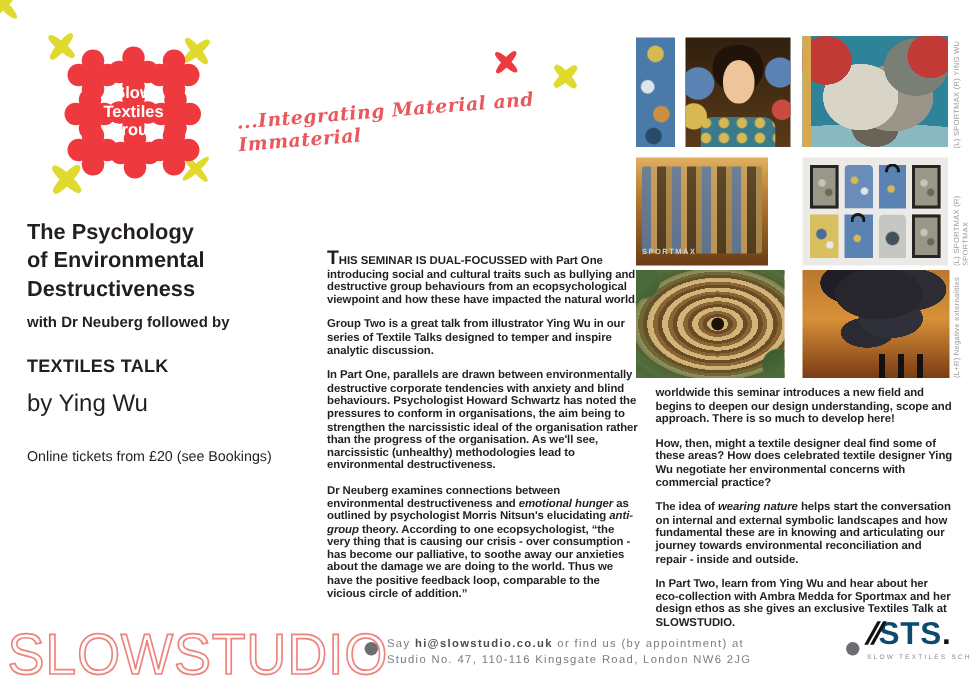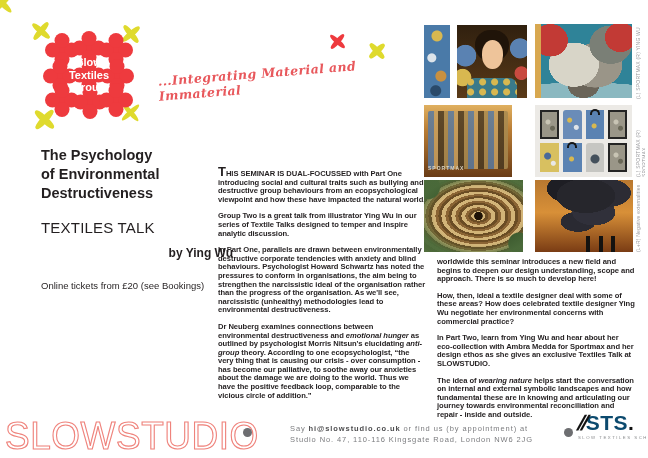--- a/index.html
+++ b/index.html
@@ -23,25 +23,25 @@
     color:#fff; font-weight:bold; font-size:11px; line-height:12.5px; white-space:pre-line;
   }
   .tagline {
     position:absolute; left:158px; top:64px; width:250px;
     transform:rotate(-4.5deg);
     font-family:"DejaVu Serif", serif; font-style:italic; font-weight:bold;
     font-size:12.5px; color:#e8585c; letter-spacing:0.4px;
   }
 
   
-  .left-col { position:absolute; left:18px; top:146px; width:192px;margin-left:23px; }
+  .left-col { position:absolute; left:18px; top:146px; width:192px; }
   .ev-title { font-size:14.5px; font-weight:bold; line-height:19px; white-space:pre-line; }
   .ev-with  { margin-top:7px;  font-size:10px; font-weight:bold; }
-  .ev-talk  { margin-top:16px; font-size:15px; font-weight:normal; letter-spacing:0.2px; }
-  .ev-by    { margin-top:10px; font-size:12px; font-weight:bold;text-align:right; }
+  .ev-talk  { margin-top:16px; font-size:12px; font-weight:bold; letter-spacing:0.2px; }
+  .ev-by    { margin-top:10px; font-size:16px; font-weight:normal; }
   .ev-date  { margin-top:10px; font-size:10.5px; font-weight:bold; color:#ed3338; }
   .ev-time  { margin-top:10px; font-size:10.5px; font-weight:bold; color:#ed3338; }
   .ev-tix   { margin-top:20px; font-size:9.5px;  font-weight:normal; }
 
   
   .bodycol { position:absolute; font-size:7.6px; line-height:8.6px; font-weight:bold; letter-spacing:-0.05px; }
   .bodycol p { margin:0 0 8px 0; }
   .mid-col   { left:218px; top:168px; width:208px; }
   .right-col { left:437px; top:258px; width:198px; }
   .dropcap { font-size:13px; line-height:8px; }
@@ -123,21 +123,21 @@
     background: linear-gradient(90deg, transparent 0 52%, #141210 52% 56%, transparent 56% 65%,
                #141210 65% 69%, transparent 69% 78%, #141210 78% 82%, transparent 82%); }
   .vcap { position:absolute; left:635px; width:10px; writing-mode:vertical-rl; transform:rotate(180deg);
     font-size:5px; letter-spacing:.2px; color:#9b9b9f; overflow:hidden; }
 
   
   .wordmark { position:absolute; left:5px; top:415px; font-size:37px; font-weight:400; letter-spacing:.5px;
     color:transparent; -webkit-text-stroke:1.1px #ef837c; transform:scaleY(1.04); transform-origin:top left; }
   .bullet { position:absolute; width:9px; height:9px; border-radius:50%; background:#6d6e71; }
   .contact { position:absolute; left:258px; top:423px; width:300px;
-    font-size:7.5px; letter-spacing:.9px; line-height:11px; color:#7b7c7f;padding-left:32px; }
+    font-size:7.5px; letter-spacing:.9px; line-height:11px; color:#7b7c7f; }
   .contact .em { font-weight:bold; color:#4d4d4f; }
   .sts { position:absolute; left:578px; top:412px; width:66px; }
   .sts-top { font-size:21px; font-weight:bold; line-height:22px; white-space:nowrap; }
   .sts-slashes { display:inline-block; color:#111; font-style:italic; letter-spacing:-2px; transform:skewX(-10deg); }
   .sts-letters { color:#0c4a6e; letter-spacing:.5px; text-shadow:0 0 .6px #fff; }
   .sts-dot { color:#111; }
   .sts-school { font-size:4.3px; letter-spacing:1.5px; color:#8a8c8e; margin-top:1px; white-space:nowrap; }
 </style>
 </head>
 <body>
@@ -177,37 +177,38 @@
   <div class="cluster-label">Slow
 Textiles
 Group</div>
 
   <div class="tagline">...Integrating Material and Immaterial</div>
 
   <div class="left-col">
     <div class="ev-title">The Psychology
 of Environmental
 Destructiveness</div>
+    <div class="ev-with">with Dr Neuberg followed by</div>
     <div class="ev-talk">TEXTILES TALK</div>
     <div class="ev-by">by Ying Wu</div>
     <div class="ev-tix">Online tickets from £20 (see Bookings)</div>
   </div>
 
   <div class="bodycol mid-col">
     <p><span class="dropcap">T</span><span>HIS SEMINAR IS DUAL-FOCUSSED</span><span> with Part One introducing social and cultural traits such as bullying and destructive group behaviours from an ecopsychological viewpoint and how these have impacted the natural world.</span></p>
     <p>Group Two is a great talk from illustrator Ying Wu in our series of Textile Talks designed to temper and inspire analytic discussion.</p>
     <p>In Part One, parallels are drawn between environmentally destructive corporate tendencies with anxiety and blind behaviours. Psychologist Howard Schwartz has noted the pressures to conform in organisations, the aim being to strengthen the narcissistic ideal of the organisation rather than the progress of the organisation.  As we'll see, narcissistic (unhealthy) methodologies lead to environmental destructiveness.</p>
     <p><span>Dr Neuberg examines connections between environmental destructiveness and </span><span class="it">emotional hunger</span><span> as outlined by psychologist Morris Nitsun's elucidating </span><span class="bit">anti-group</span><span> theory. According to one ecopsychologist, “the very thing that is causing our crisis - over consumption - has become our palliative, to soothe away our anxieties about the damage we are doing to the world. Thus we have the positive feedback loop, comparable to the vicious circle of addition.”</span></p>
   </div>
 
   <div class="bodycol right-col">
     <p>worldwide this seminar introduces a new field and begins to deepen our design understanding, scope and approach. There is so much to develop here!</p>
-    <p>How, then, ideal a textile designer deal with some of these areas? How does celebrated textile designer Ying Wu negotiate her environmental concerns with commercial practice?</p>
+    <p>How, then, might a textile designer deal find some of these areas? How does celebrated textile designer Ying Wu negotiate her environmental concerns with commercial practice?</p>
+    <p><span>The idea of </span><span class="it">wearing nature</span><span> helps start the conversation on internal and external symbolic landscapes and how fundamental these are in knowing and articulating our journey towards environmental reconciliation and repair - inside and outside.</span></p>
     <p>In Part Two, learn from Ying Wu and hear about her eco-collection with Ambra Medda for Sportmax and her design ethos as she gives an exclusive Textiles Talk at SLOWSTUDIO.</p>
-    <p><span>The idea of </span><span class="it">wearing nature</span><span> helps start the conversation on internal and external symbolic landscapes and how fundamental these are in knowing and articulating our journey towards environmental reconciliation and repair - inside and outside.</span></p>
   </div>
 
   <div class="ph img-strip"></div>
   <div class="ph img-portrait">
     <div class="hair"></div>
     <div class="face"></div>
     <div class="shirt"></div>
   </div>
   <div class="ph img-illustration"></div>
   <div class="ph img-store">

